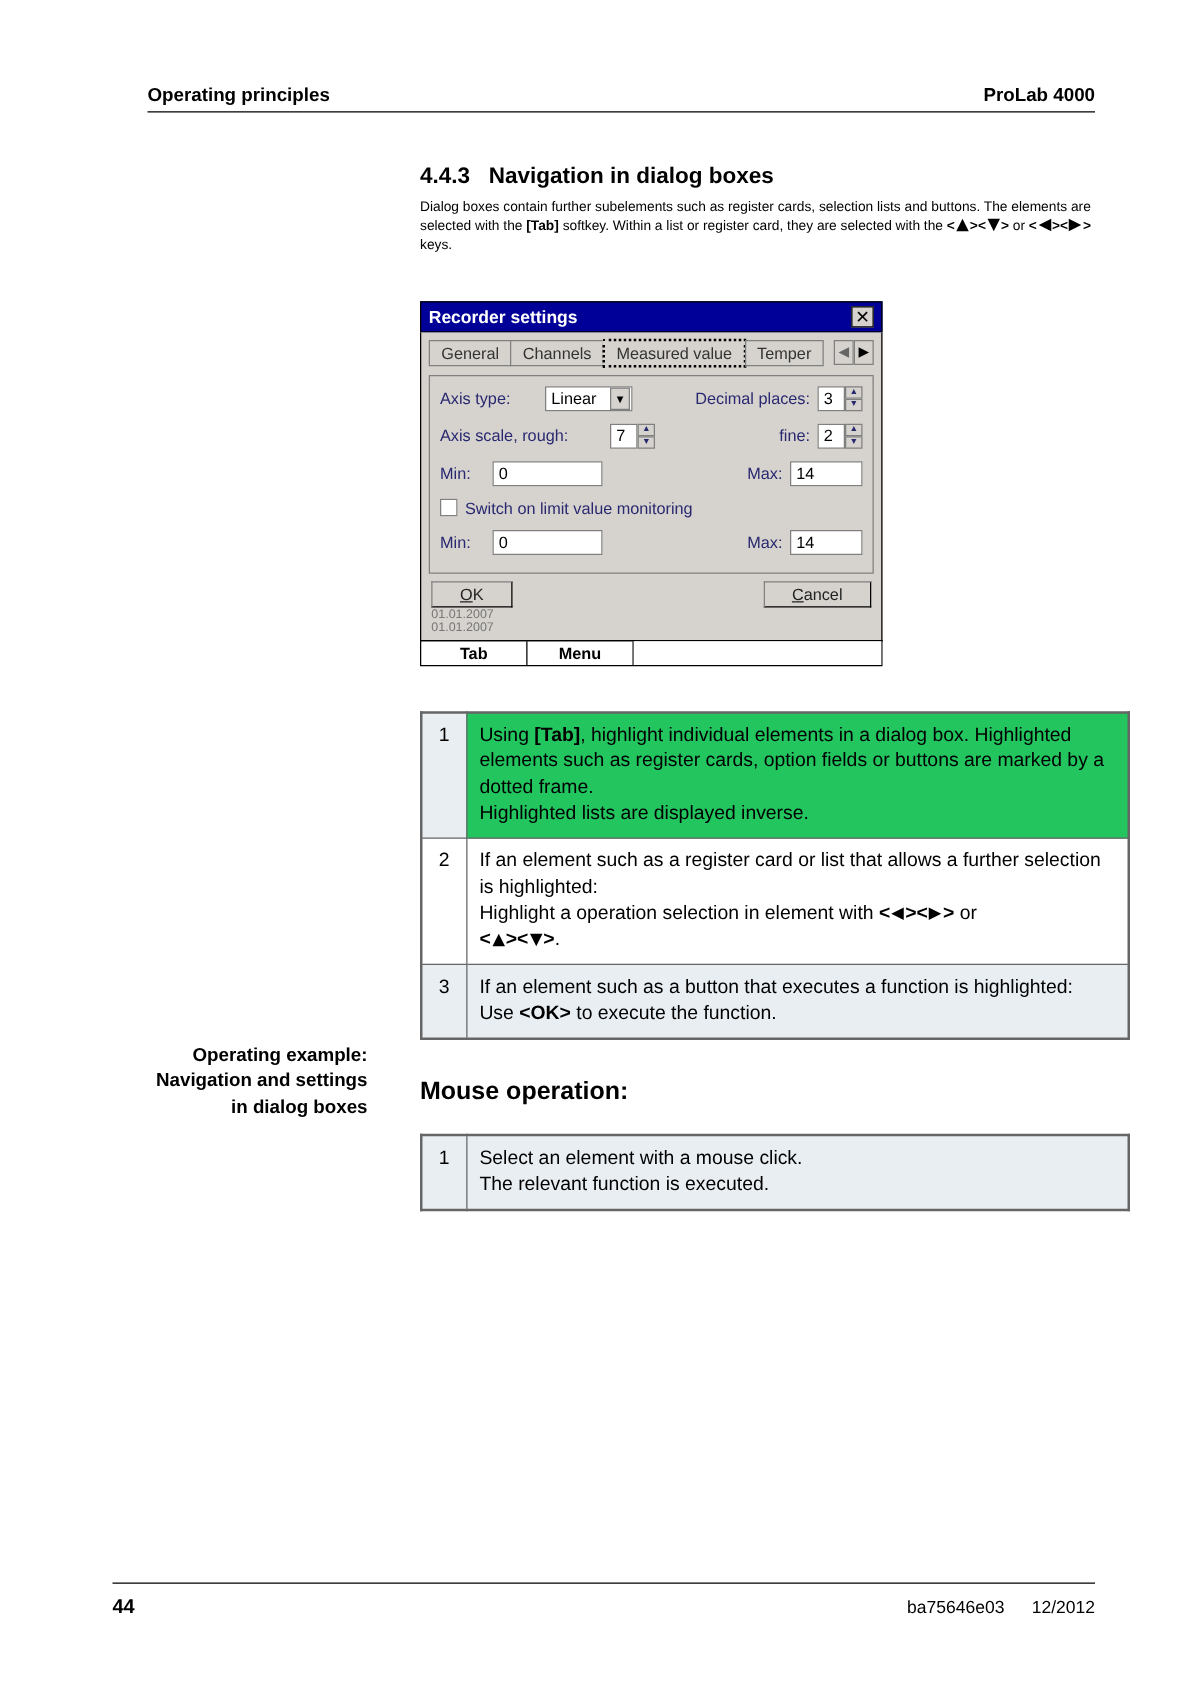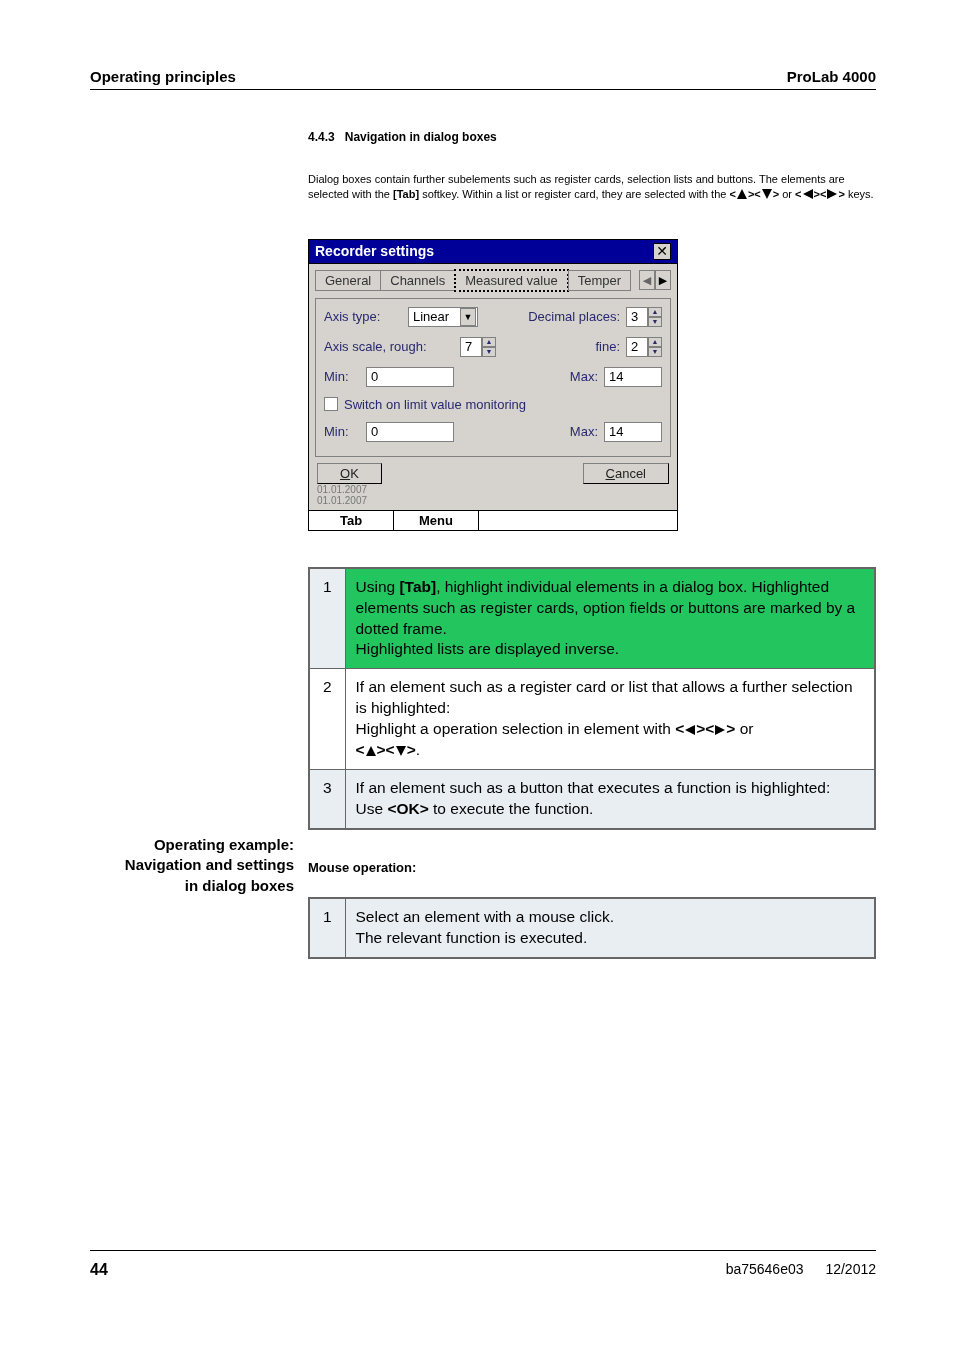--- a/index.html
+++ b/index.html
@@ -6,41 +6,41 @@
   body {
     font-family: Arial, Helvetica, sans-serif;
     background: #fff;
     color: #000;
     width: 954px;
     height: 1351px;
     position: relative;
     font-size: 15px;
   }
   .page {
-    padding: 68px 78px 40px 90px;
+    padding: 68px 78px 40px 118px;
   }
   .header-row {
     display: flex;
     justify-content: space-between;
     font-weight: bold;
     font-size: 15px;
     margin-bottom: 4px;
   }
   .hr {
     border: none;
     border-top: 1.5px solid #000;
     margin-bottom: 40px;
   }
   .body-area {
     padding-left: 218px;
   }
   .section-title {
     font-weight: bold;
-    font-size: 12px;
-    margin-bottom: 28px;
+    font-size: 18px;
+    margin-bottom: 8px;
   }
   .para {
     font-size: 11px;
     line-height: 1.35;
     margin-bottom: 37px;
   }
   .bold { font-weight: bold; }
 
   
   .dialog-wrap {
@@ -185,27 +185,27 @@
   .steps td.num {
     width: 36px;
     text-align: center;
     background: #e9eef2;
   }
   .steps tr.shaded td.body { background: #e9eef2; }
   .steps td.body { background: #fff; }
 
   .subhead {
     font-weight: bold;
-    font-size: 13px;
+    font-size: 20px;
     margin-bottom: 22px;
   }
 
   .footer {
     position: absolute;
-    bottom: 72px;
+    bottom: 56px;
     left: 90px; right: 78px;
   }
   .footer-hr {
     border:none; border-top:1.5px solid #000; margin-bottom:10px;
   }
   .footer-row {
     display:flex; justify-content: space-between; font-size:14px;
   }
   .footer-row .pn { font-weight:bold; font-size:16px; }
   .footer-right span { margin-left: 18px; }

